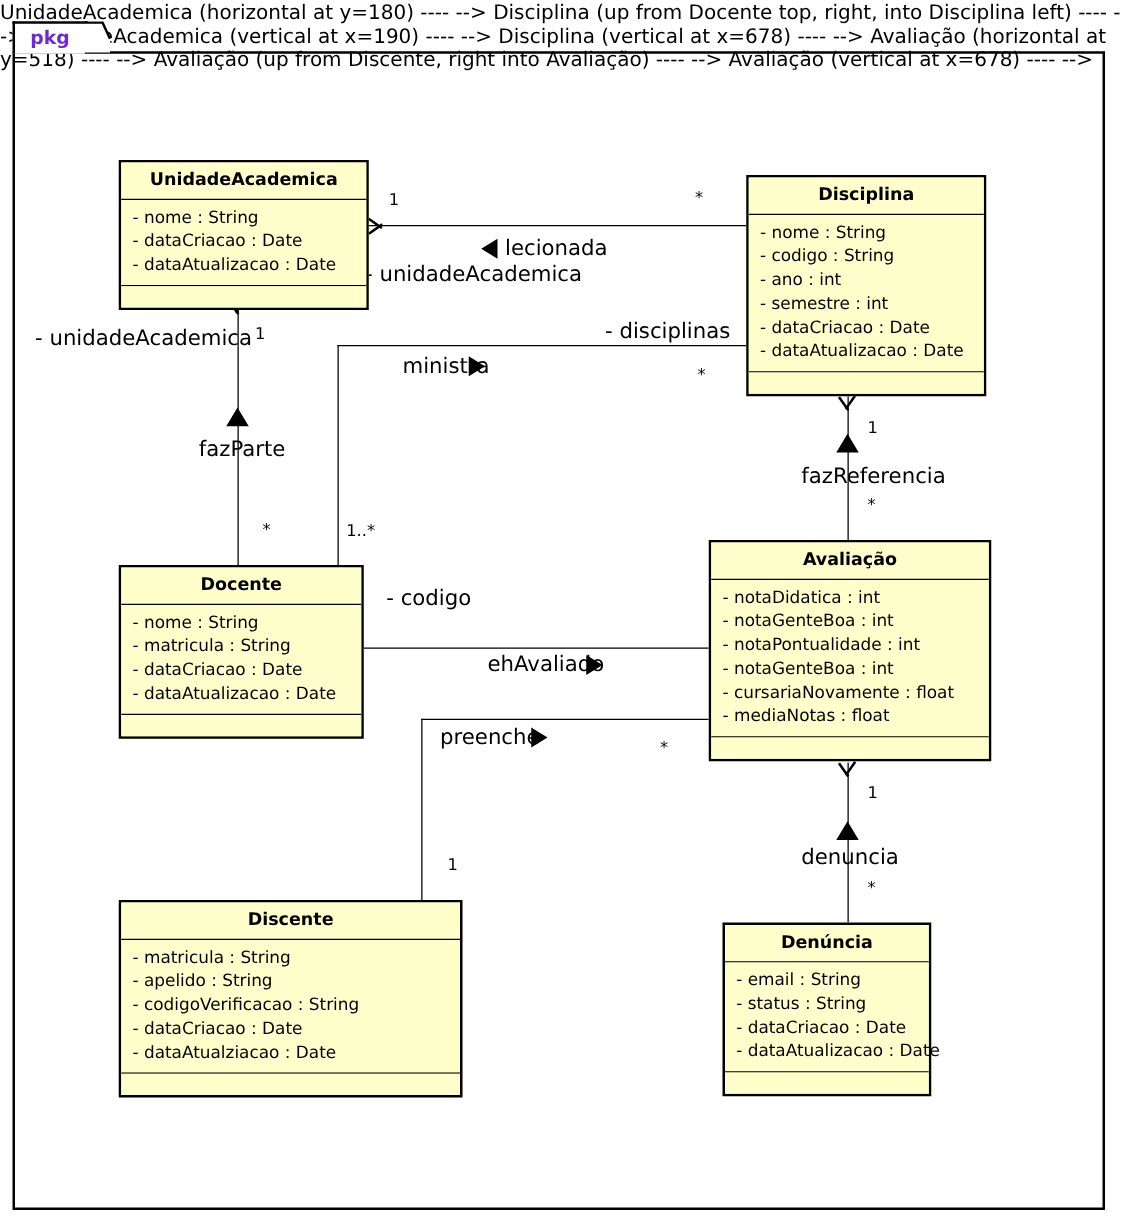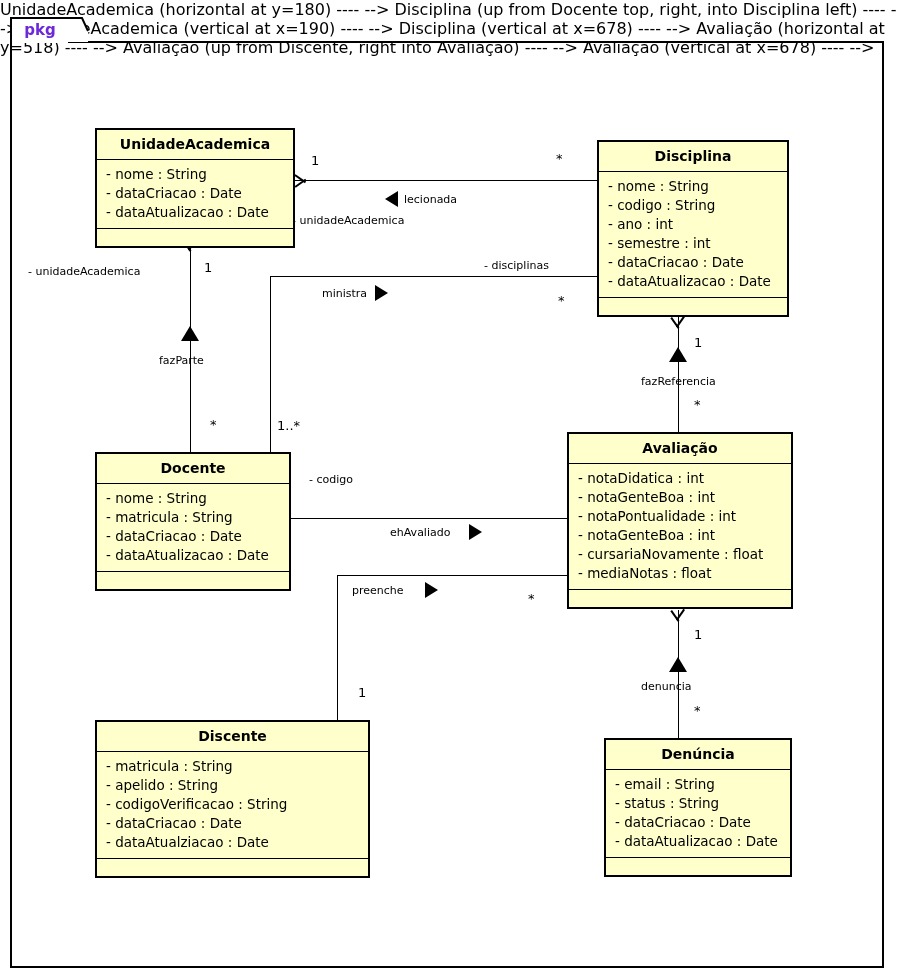--- a/index.html
+++ b/index.html
@@ -99,21 +99,21 @@
   .ln-h, .ln-v {
     position: absolute;
     background: #000000;
     z-index: 1;
   }
   .ln-h { height: 1px; }
   .ln-v { width: 1px; }
 
   .lbl {
     position: absolute;
-    font-size: 11px;
+    font-size: 17px;
     color: #000;
     white-space: nowrap;
     z-index: 2;
     line-height: 15px;
   }
   .mult {
     position: absolute;
     font-size: 13px;
     color: #000;
     white-space: nowrap;
@@ -302,21 +302,21 @@
       <div class="attr">- matricula : String</div>
       <div class="attr">- apelido : String</div>
       <div class="attr">- codigoVerificacao : String</div>
       <div class="attr">- dataCriacao : Date</div>
       <div class="attr">- dataAtualziacao : Date</div>
     </div>
     <div class="uml-ops"></div>
   </div>
 
   
-  <div class="uml-class" style="left:604px; top:738px; width:188px;">
+  <div class="uml-class" style="left:578px; top:738px; width:167px;">
     <div class="uml-name">Denúncia</div>
     <div class="uml-attrs">
       <div class="attr">- email : String</div>
       <div class="attr">- status : String</div>
       <div class="attr">- dataCriacao : Date</div>
       <div class="attr">- dataAtualizacao : Date</div>
     </div>
     <div class="uml-ops"></div>
   </div>
 

